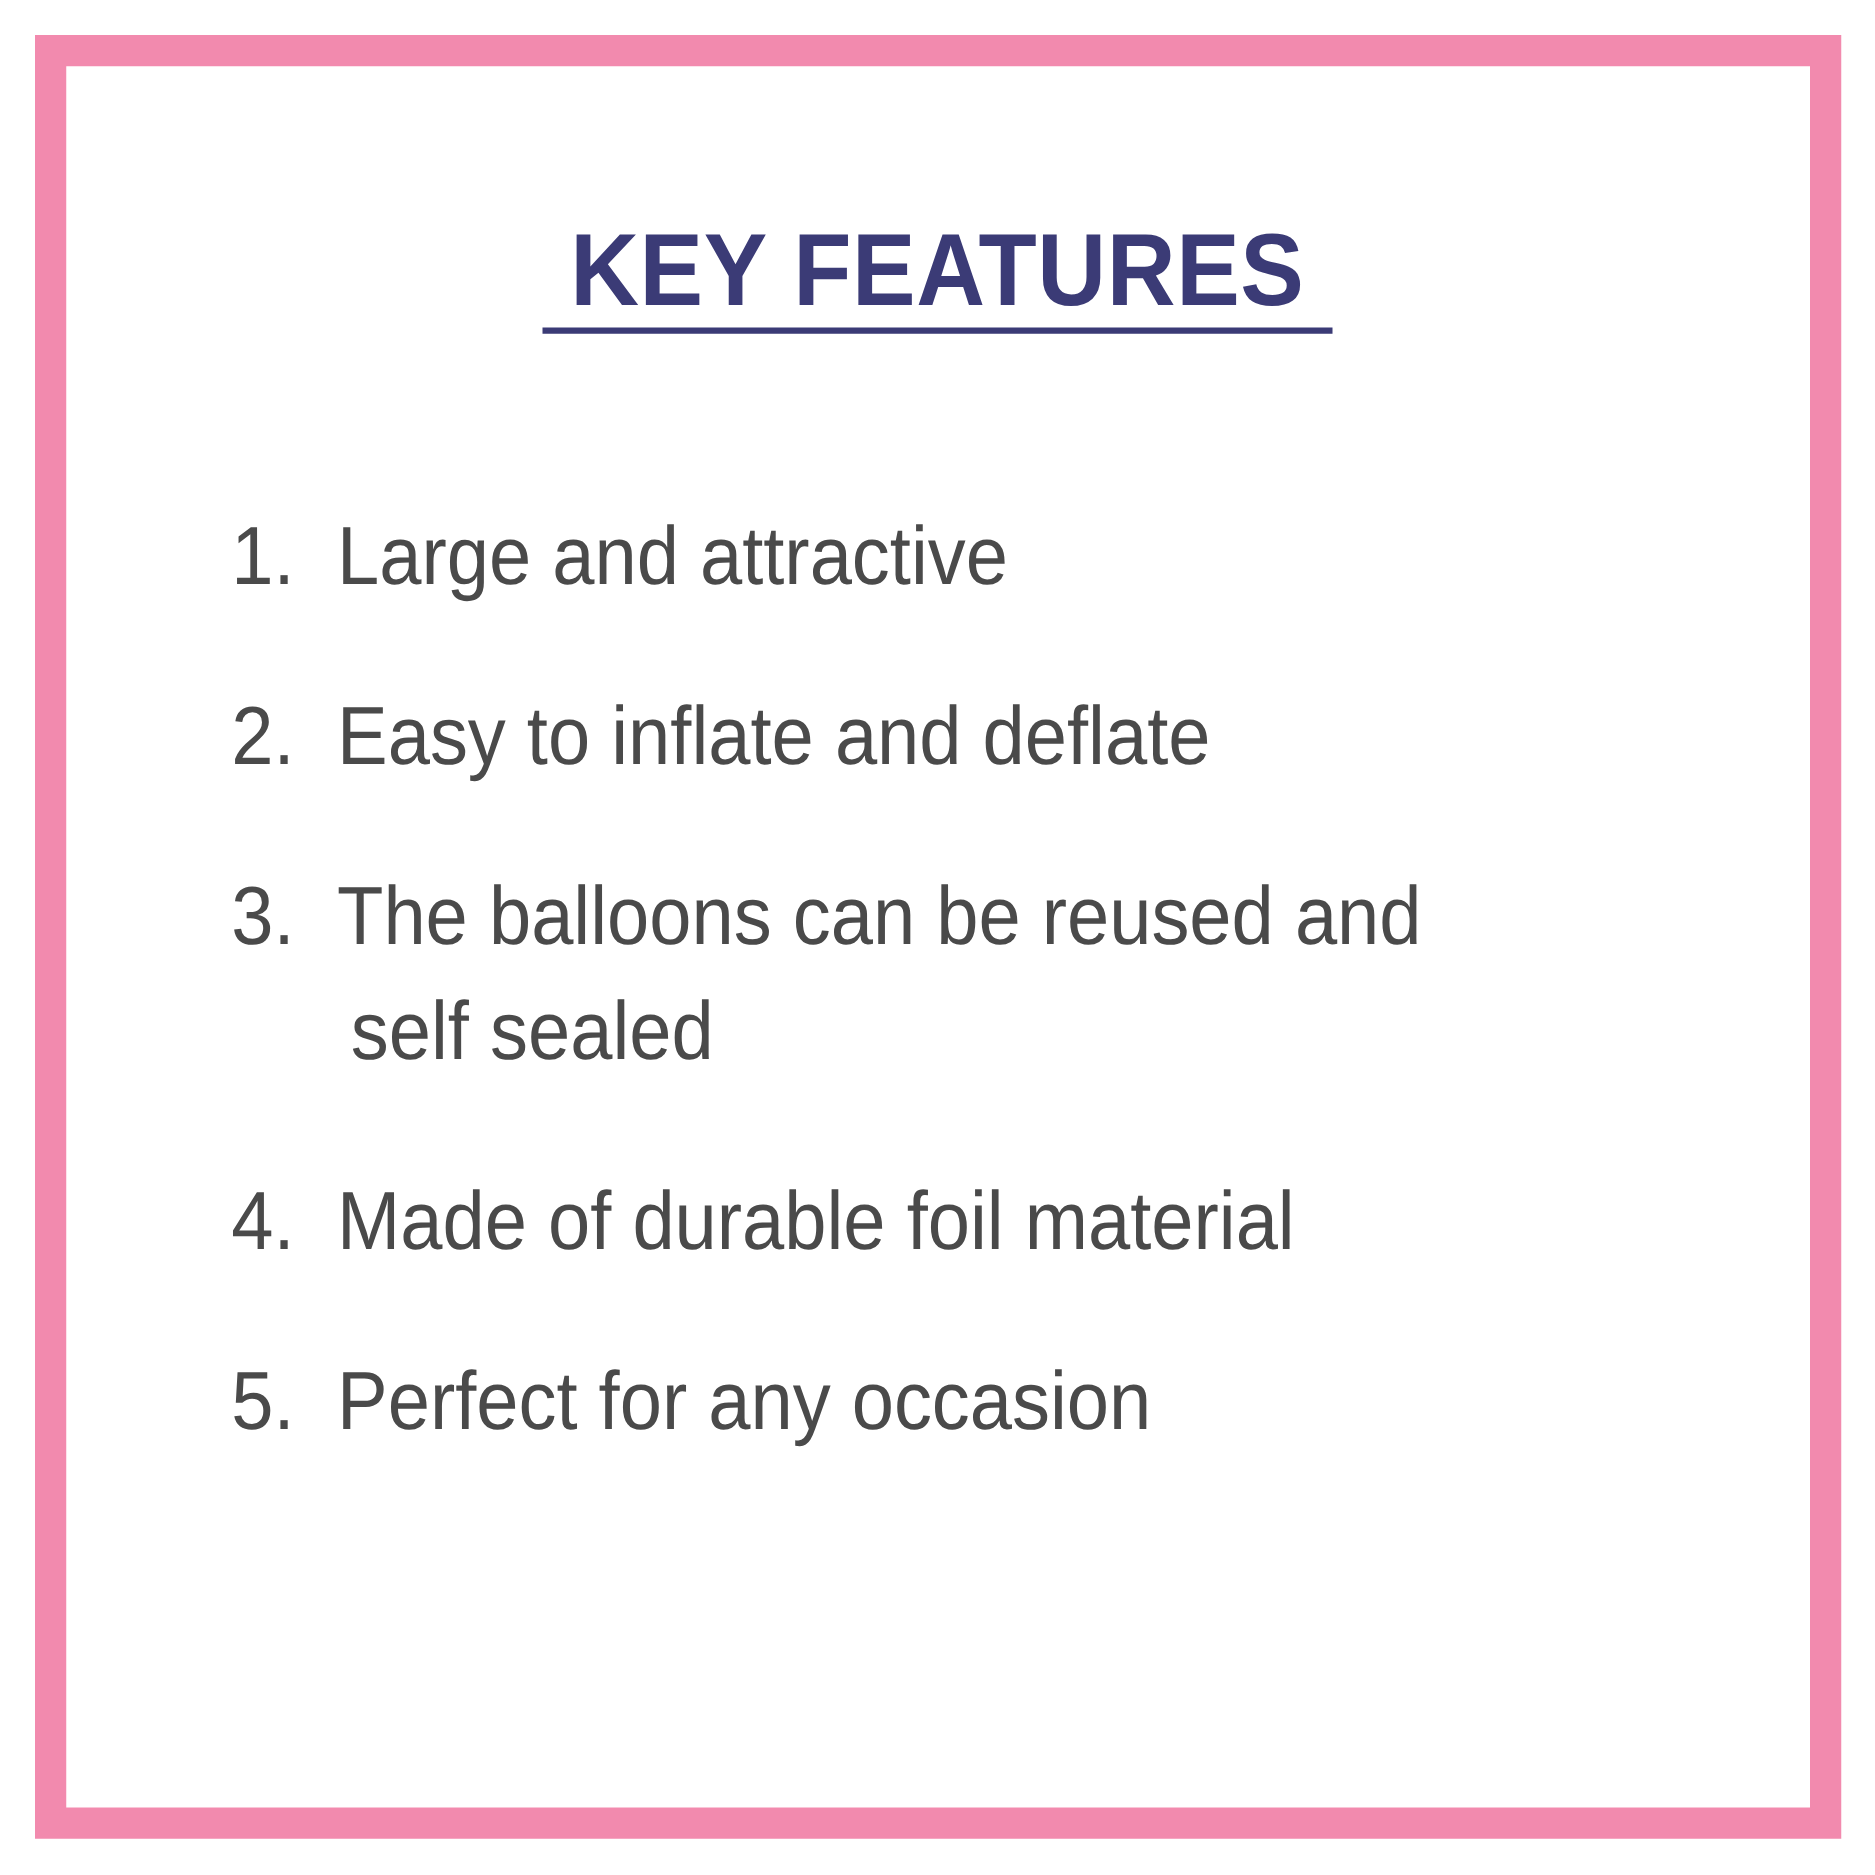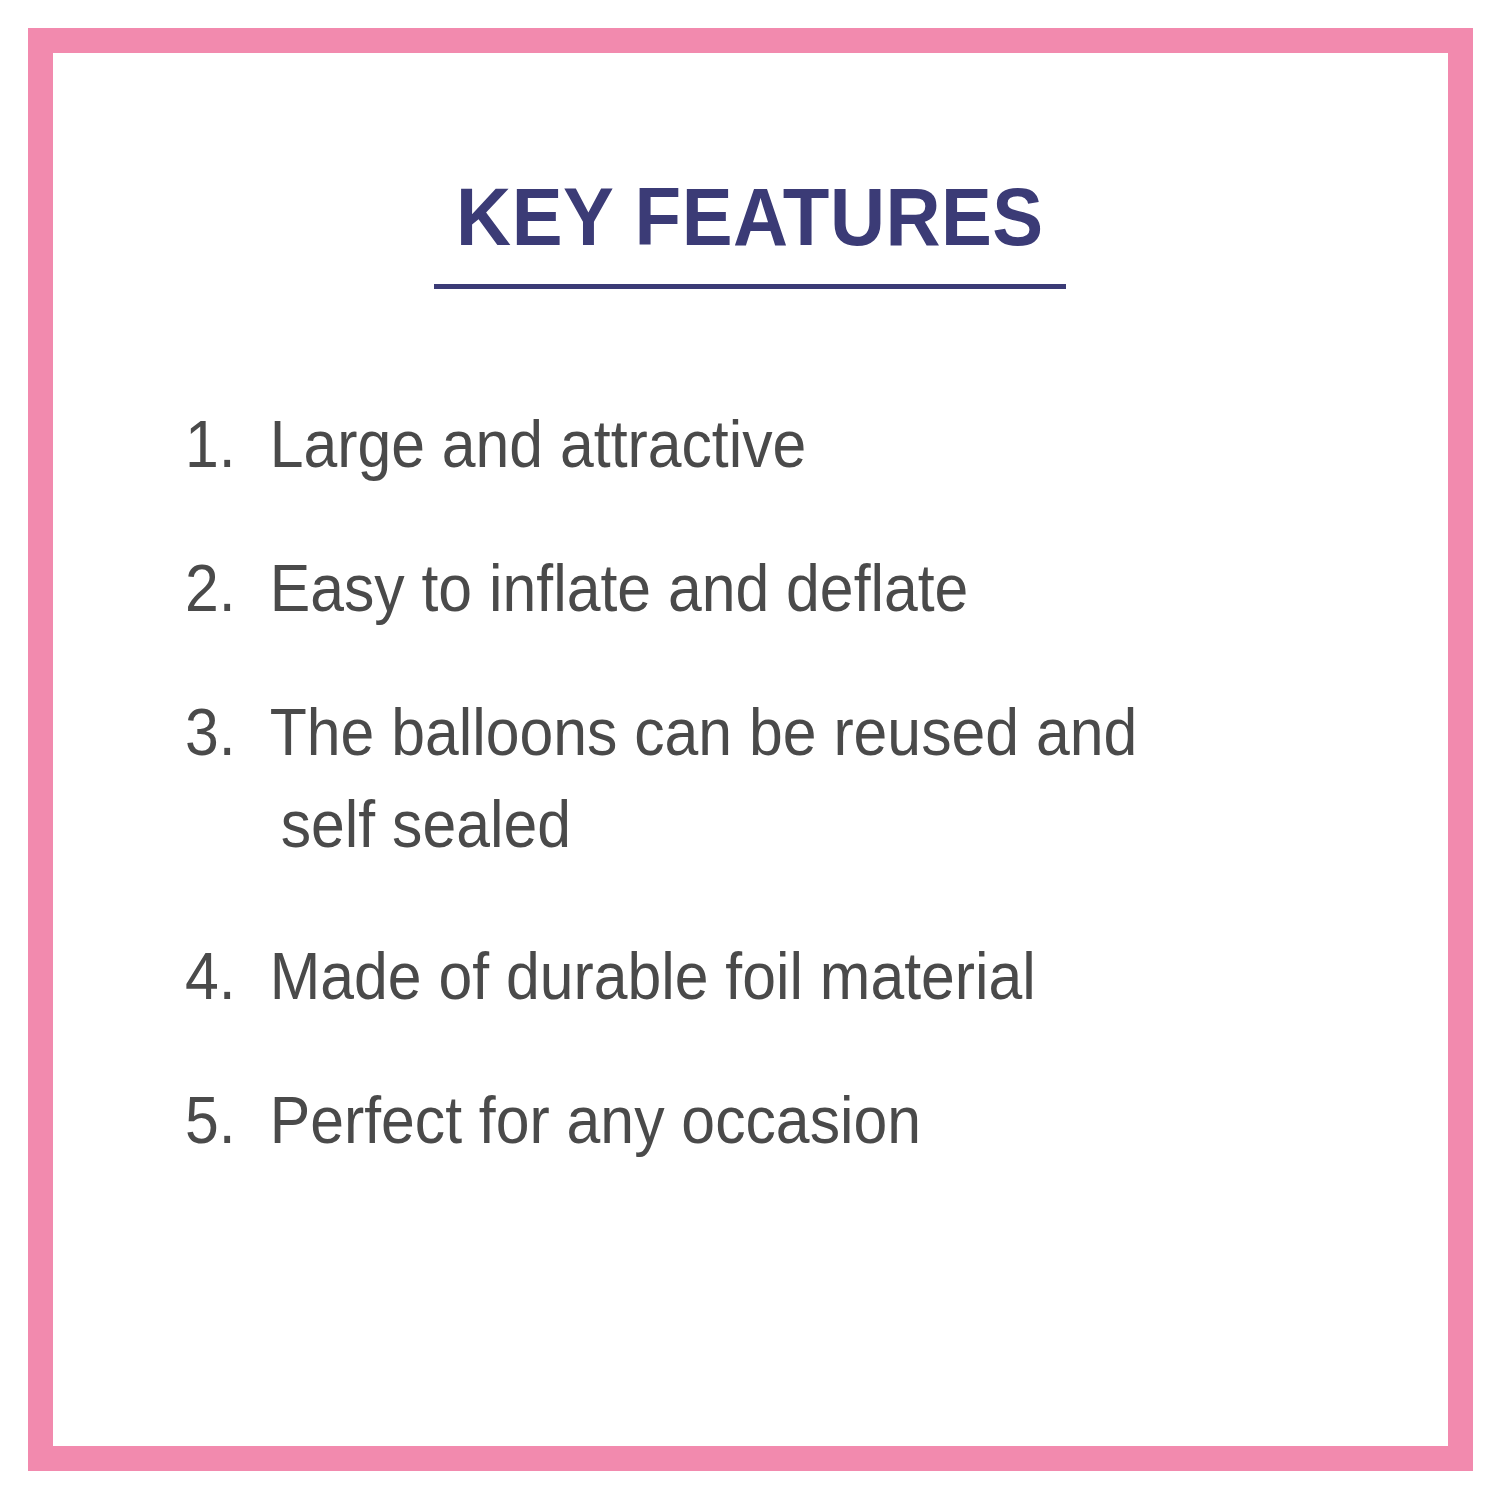--- a/index.html
+++ b/index.html
@@ -34,21 +34,21 @@
     position: absolute;
     left: 0;
     top: 175px;
     width: 1500px;
     text-align: center;
   }
 
   #title-inner {
     display: inline-block;
     position: relative;
-    padding-bottom: 30px;
+    padding-bottom: 8px;
   }
 
   #page-title {
     display: block;
     font-family: "Liberation Sans Narrow", "Liberation Sans", "DejaVu Sans Condensed", sans-serif;
     font-weight: 700;
     font-size: 82px;
     line-height: 84px;
     letter-spacing: 0.5px;
     color: #3b3b76;

